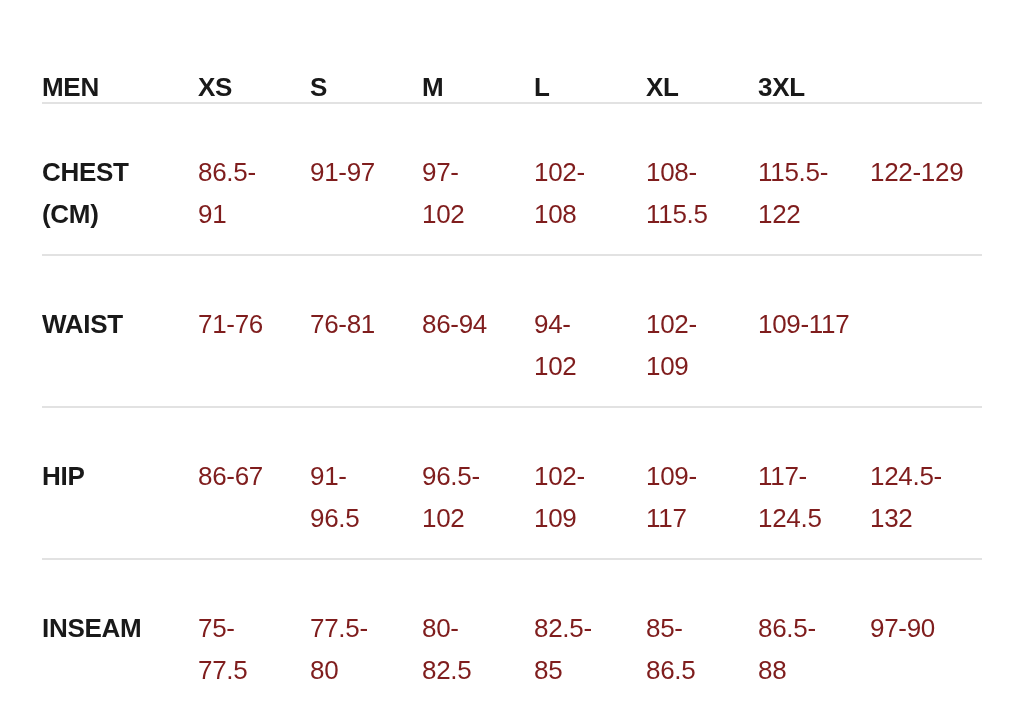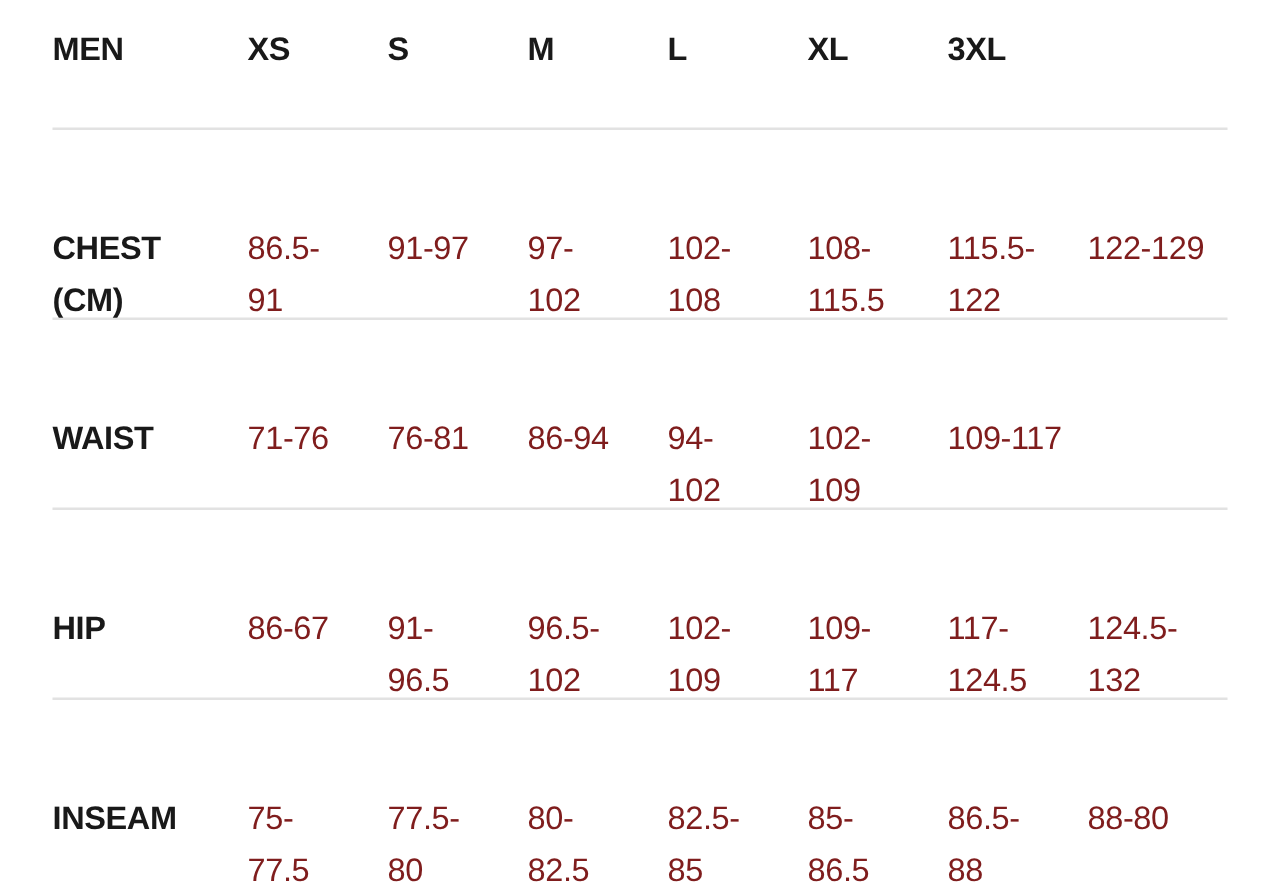--- a/index.html
+++ b/index.html
@@ -14,25 +14,25 @@
   .size-chart {
     padding: 0 42px;
     width: 1024px;
   }
   .grid-row {
     display: grid;
     grid-template-columns: 156px 112px 112px 112px 112px 112px 112px minmax(0, 1fr);
     align-items: start;
   }
   .header-row {
-    padding-top: 18px;
+    padding-top: 66px;
     height: 102px;
   }
   .data-row {
-    padding-top: 73px;
+    padding-top: 47px;
     height: 150px;
   }
   .data-row.last {
     height: 130px;
   }
   .cell {
     font-size: 26px;
     line-height: 42px;
     white-space: pre-line;
     letter-spacing: -0.3px;
@@ -123,16 +123,16 @@
     <div class="cell val">77.5-
 80</div>
     <div class="cell val">80-
 82.5</div>
     <div class="cell val">82.5-
 85</div>
     <div class="cell val">85-
 86.5</div>
     <div class="cell val">86.5-
 88</div>
-    <div class="cell val">88-80</div>
+    <div class="cell val">97-90</div>
   </div>
 
 </div>
 
 </body></html>

